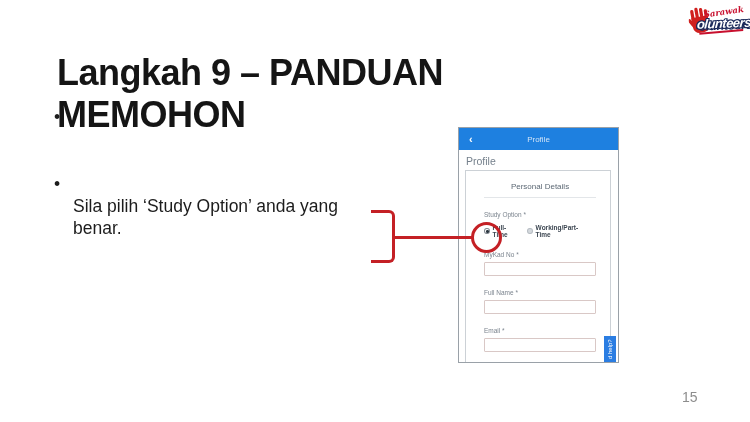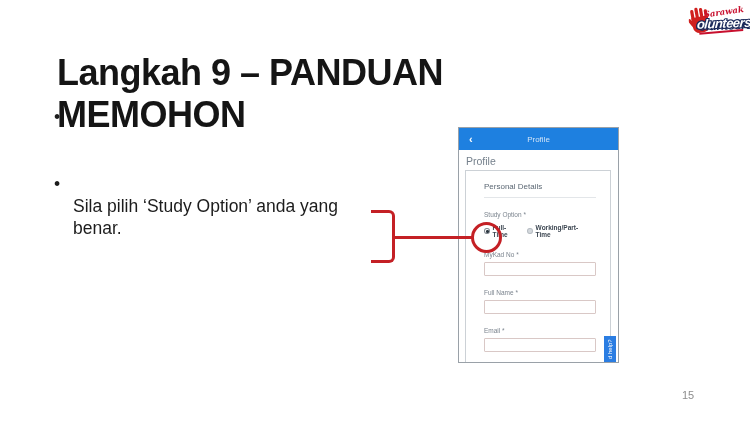--- a/index.html
+++ b/index.html
@@ -57,21 +57,21 @@
     position:absolute; left:10px; top:3px; color:#ffffff; font-size:11px; font-weight:bold;
     line-height:16px; cursor:pointer;
   }
   .phone-header-title { color:#cfe2f7; font-size:8px; }
   .page-heading { margin:5px 0 0 7px; font-size:10.5px; color:#75808c; }
   .card {
     position:absolute; left:6px; right:7px; top:42px; bottom:-2px;
     border:1px solid #ccd1d6; background:#fff; padding:11px 14px 0 18px;
   }
   .section-title {
-    font-size:8px; color:#5c6874; padding-bottom:6px; border-bottom:1px solid #e3e6e9;
+    font-size:8px; color:#5c6874; padding-bottom:6px; border-bottom:1px solid #e3e6e9;text-align:center;
   }
   .field-label { font-size:6.5px; color:#7b848e; margin-top:13px; }
   .radio-row { display:flex; align-items:center; margin-top:6px; }
   .radio-opt { display:flex; align-items:center; margin-right:9px; cursor:pointer; }
   .radio-outer {
     width:6px; height:6px; border:1px solid #80878f; border-radius:50%;
     display:inline-block; position:relative; background:#fff;
   }
   .radio-outer.unselected { background:#d4d9dd; border-color:#b6bcc2; }
   .radio-dot {
@@ -96,21 +96,21 @@
     border-top:3px solid #c42025; border-right:3px solid #c42025; border-bottom:3px solid #c42025;
     border-radius:0 6px 6px 0;
   }
   .annot-line { position:absolute; left:394px; top:236px; width:79px; height:3px; background:#c42025; }
   .annot-circle {
     position:absolute; left:471px; top:222px; width:31px; height:31px;
     border:3px solid #c42025; border-radius:50%;
   }
 
   
-  .page-number { position:absolute; left:682px; top:389px; font-size:11px; color:#8d8d8d; }
+  .page-number { position:absolute; left:682px; top:389px; font-size:14px; color:#8d8d8d; }
 </style>
 </head>
 <body>
 
 <div class="slide">
 
   <div class="logo">
     <svg class="logo-hand" width="24" height="28" viewBox="0 0 24 28">
       <g fill="#d0201f" transform="rotate(-8 12 14)">
         <rect x="3" y="2" width="3.2" height="12" rx="1.6"></rect>

